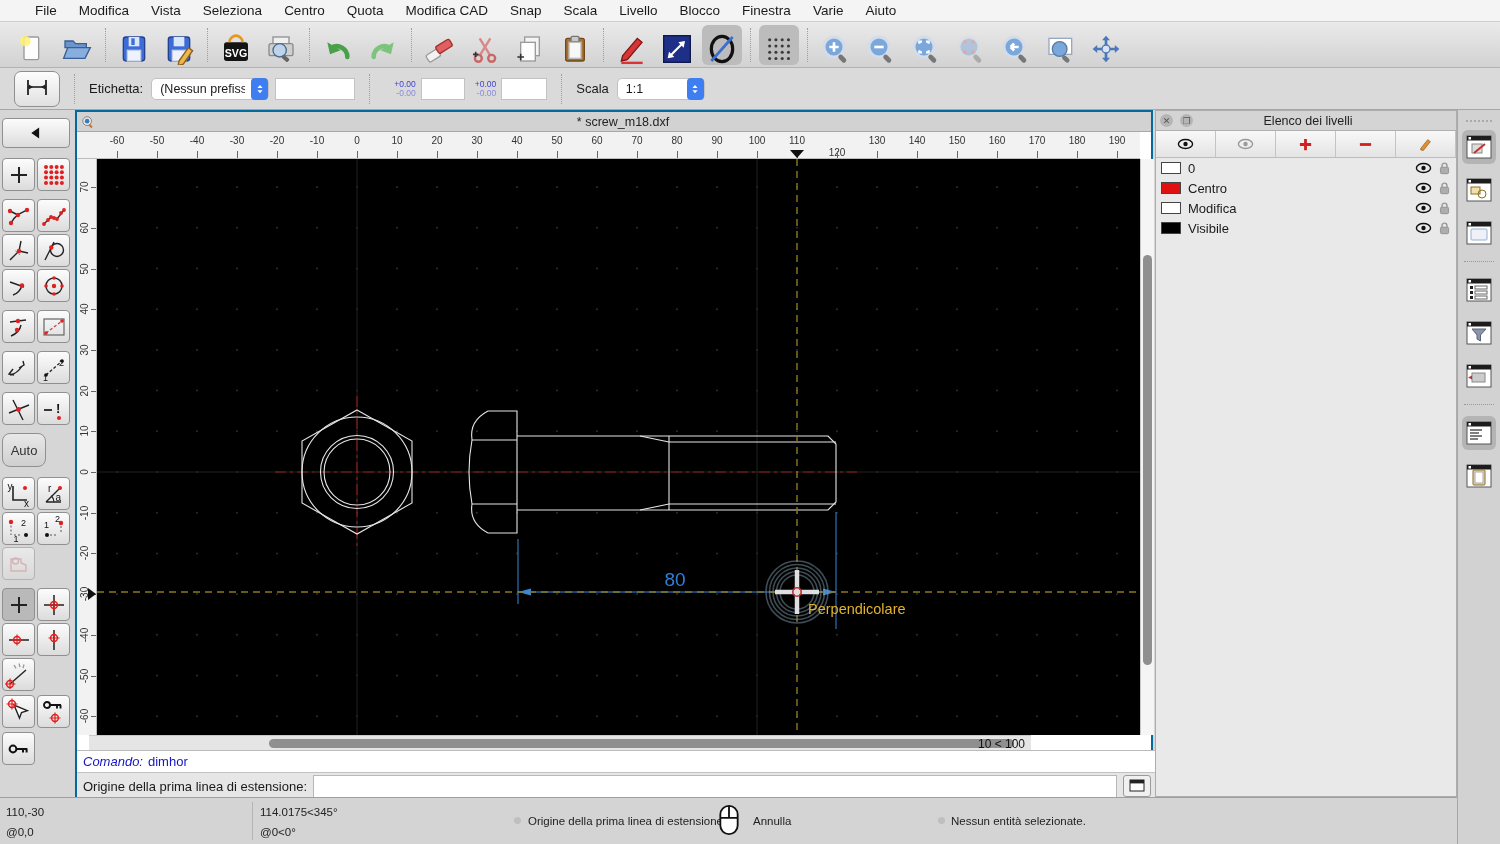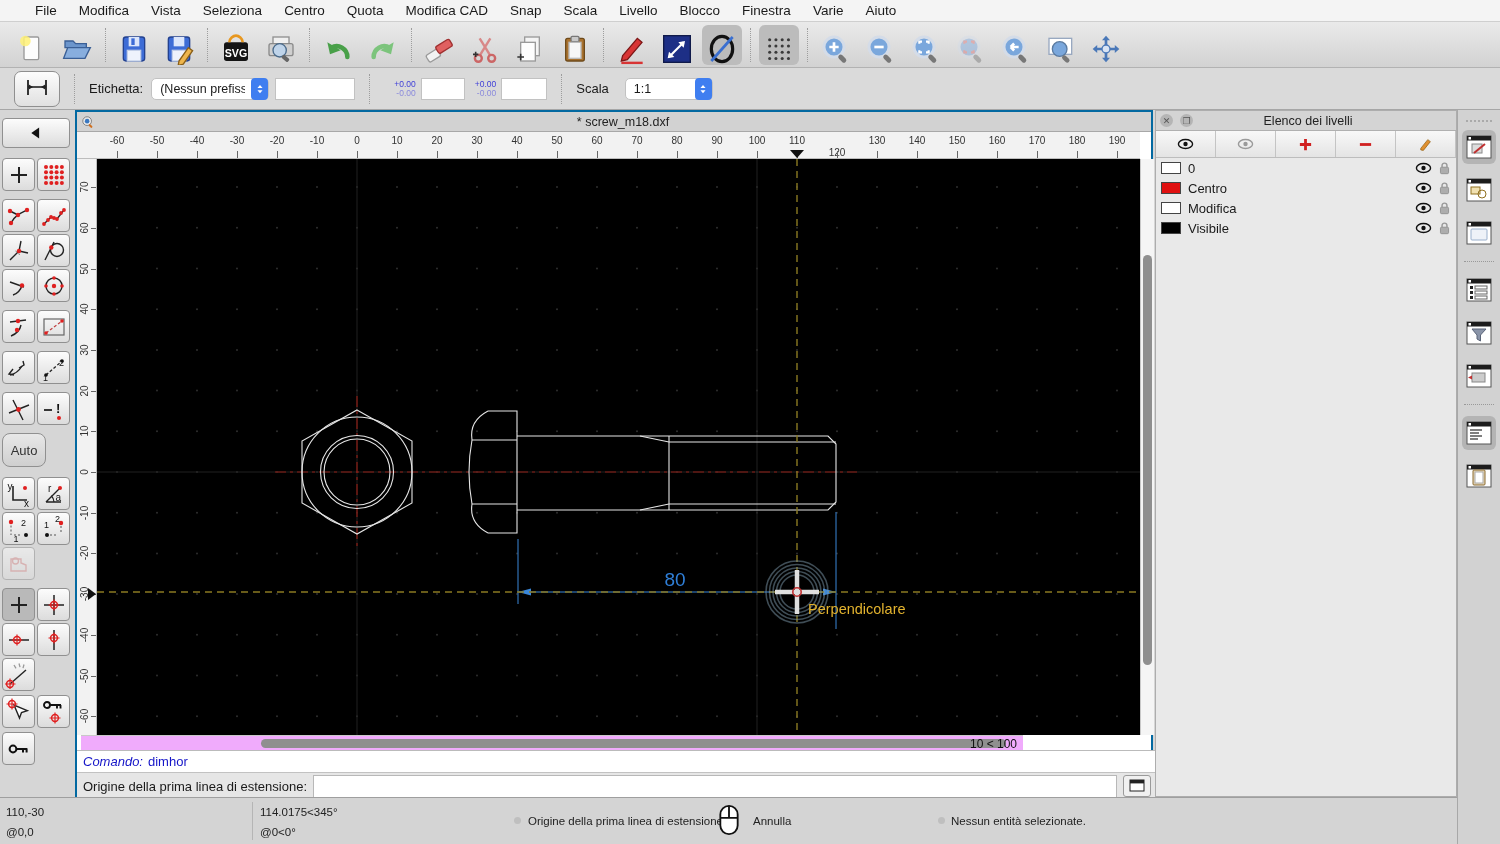--- a/index.html
+++ b/index.html
@@ -51,21 +51,21 @@
   #vruler{left:0;top:47px;width:20px;height:576px;background:#f2f2f2;border-right:1px solid #bdbdbd;box-sizing:border-box;overflow:hidden}
   .hlabel{position:absolute;top:3px;width:34px;text-align:center;font-size:10px;color:#333}
   .htick{position:absolute;top:19px;width:1px;height:7px;background:#666}
   .vlabel{position:absolute;left:-7px;width:30px;height:12px;text-align:center;font-size:10px;color:#333;transform:rotate(-90deg)}
   .vtick{position:absolute;left:14px;width:5px;height:1px;background:#666}
   #hmarker{position:absolute;bottom:0;width:0;height:0;border-left:7px solid transparent;border-right:7px solid transparent;border-top:8px solid #111}
   #vmarker{position:absolute;right:0;width:0;height:0;border-top:6px solid transparent;border-bottom:6px solid transparent;border-left:8px solid #111}
   #canvas{left:20px;top:47px;width:1043px;height:576px;background:#000;overflow:hidden}
   #vscroll{left:1063px;top:47px;width:14px;height:576px;background:#f5f5f5;border-left:1px solid #c8c8c8;box-sizing:border-box}
   #vscroll .thumb{position:absolute;left:2px;width:9px;border-radius:4.5px;background:#8f8f8f}
-  #hscroll{left:4px;top:623px;width:942px;height:15px;background:#f0abfc;border-top:1px solid #c8c8c8;box-sizing:border-box}
+  #hscroll{left:12px;top:623px;width:942px;height:15px;background:#e5e5e5;border-top:1px solid #c8c8c8;box-sizing:border-box}
   #hscroll .thumb{position:absolute;top:3px;height:9px;border-radius:4.5px;background:#8f8f8f}
   #grid-status{position:absolute;right:6px;top:1px;font-size:12px;color:#111}
   #cmd-history{left:0;top:638px;width:1078px;height:22px;background:#fff;border-top:1px solid #bbb;
                box-sizing:border-box;font-size:13px;display:flex;align-items:center;padding-left:6px}
   #cmd-history .lbl{color:#1515c8;font-style:italic;margin-right:5px}
   #cmd-history .val{color:#1515c8}
   #cmd-prompt{left:0;top:660px;width:1078px;height:27px;background:#e6e6e6;border-top:1px solid #c2c2c2;
               box-sizing:border-box;display:flex;align-items:center;padding:0 4px 0 6px;font-size:13px}
   #cmd-input{flex:1;height:19px;margin:0 6px;background:#fff;border:1px solid #b8b8b8;font-size:12px;
              font-family:"Liberation Sans",sans-serif}
@@ -339,21 +339,21 @@
     <div class="dn">-0.00</div>
   </div>
   <input class="tfield" style="width: 44px;" value="">
   <div class="tol">
     <div class="up">+0.00</div>
     <div class="dn">-0.00</div>
   </div>
   <input class="tfield" style="width: 46px;" value="">
   <div class="t2-sep"></div>
   <span>Scala</span>
-  <div class="combo" style="width:88px;margin-left:16px">
+  <div class="combo" style="width:88px;margin-left:8px">
     <span style="flex:1;font-size:12.5px">1:1</span>
     <span class="stepper">
       <svg viewBox="0 0 16 16" width="12" height="14">
           <path d="M8 2.5l3.4 4H4.6zM8 13.5l3.4-4H4.6z" fill="#fff"></path>
         </svg>
     </span>
   </div>
 </div>
 
 <div id="sidebar" class="abs">

